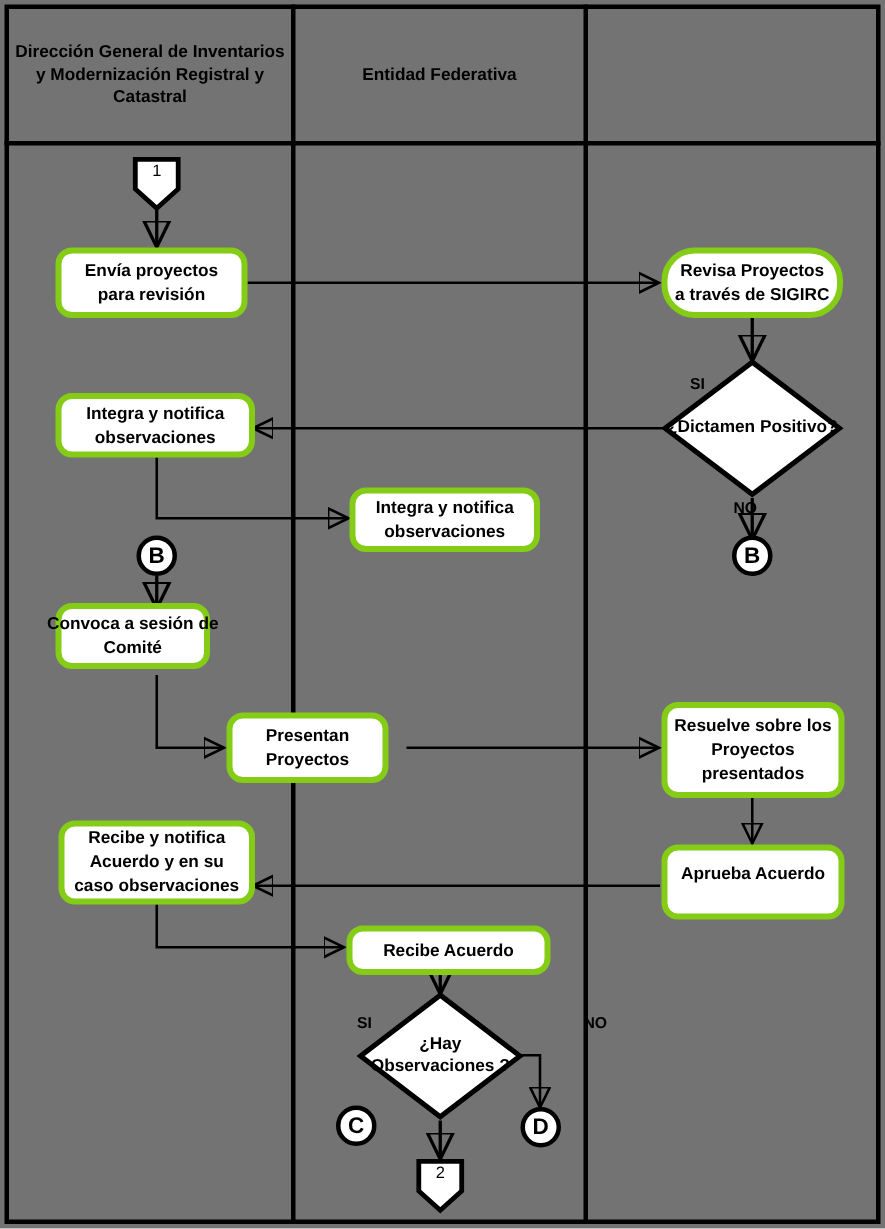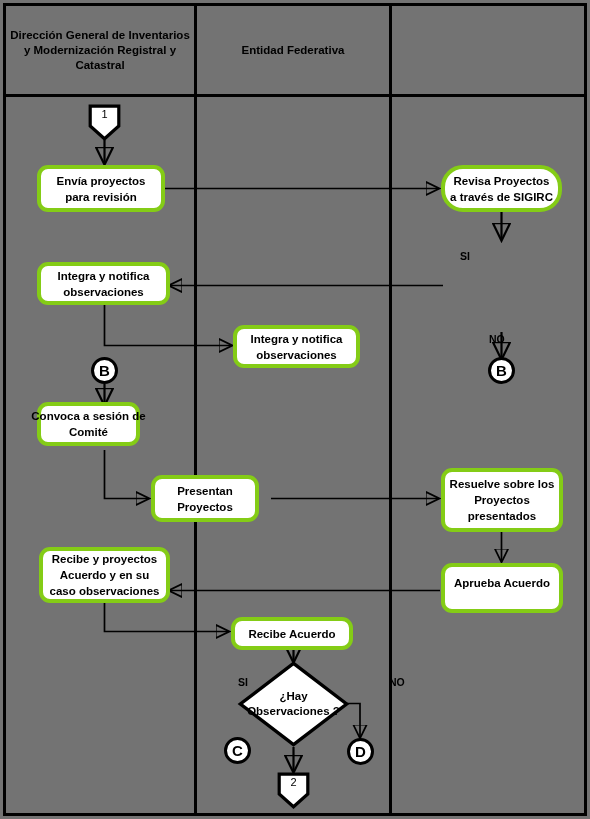--- a/index.html
+++ b/index.html
@@ -230,20 +230,31 @@
     </div>
   </div>
 
   <div class="node" style="left:441px; top:165px; width:121px; height:47px;border-radius:22px;">
     <div>
       <span>Revisa Proyectos</span>
       <span>a través de SIGIRC</span>
     </div>
   </div>
 
+  <div class="diamond" style="left:441px; top:239px; width:121px; height:93px;">
+    <svg class="shapes" viewBox="0 0 121 93" preserveAspectRatio="none">
+      <path d="M60.5,2.4 L118.6,46.5 L60.5,90.6 L2.4,46.5 Z" fill="#fff" stroke="#000" stroke-width="3.4" stroke-linejoin="miter"></path>
+    </svg>
+    <div class="dlabel">
+      <div>
+        <span>¿Dictamen</span>
+        <span>Positivo?</span>
+      </div>
+    </div>
+  </div>
   <div class="elabel" style="left:437px; top:250px;">SI</div>
   <div class="elabel" style="left:466px; top:333px;">NO</div>
 
   <div class="node" style="left:37px; top:262px; width:133px; height:43px;">
     <div>
       <span>Integra y notifica</span>
       <span>observaciones</span>
     </div>
   </div>
 
@@ -285,27 +296,27 @@
   </div>
 
   <div class="node toptext" style="left:441px; top:563px; width:122px; height:50px;">
     <div>
       <span>Aprueba Acuerdo</span>
     </div>
   </div>
 
   <div class="node" style="left:39px; top:547px; width:131px; height:56px;">
     <div>
-      <span>Recibe y proyectos</span>
+      <span>Recibe y notifica</span>
       <span>Acuerdo y en su</span>
       <span>caso observaciones</span>
     </div>
   </div>
 
-  <div class="node" style="left:231px; top:617px; width:122px; height:33px;">
+  <div class="node" style="left:231px; top:617px; width:136px; height:33px;">
     <div>
       <span>Recibe Acuerdo</span>
     </div>
   </div>
 
   <div class="diamond" style="left:238px; top:661px; width:111px; height:86px;">
     <svg class="shapes" viewBox="0 0 111 86" preserveAspectRatio="none">
       <path d="M55.5,2.4 L108.6,43 L55.5,83.6 L2.4,43 Z" fill="#fff" stroke="#000" stroke-width="3.4" stroke-linejoin="miter"></path>
     </svg>
     <div class="dlabel">

